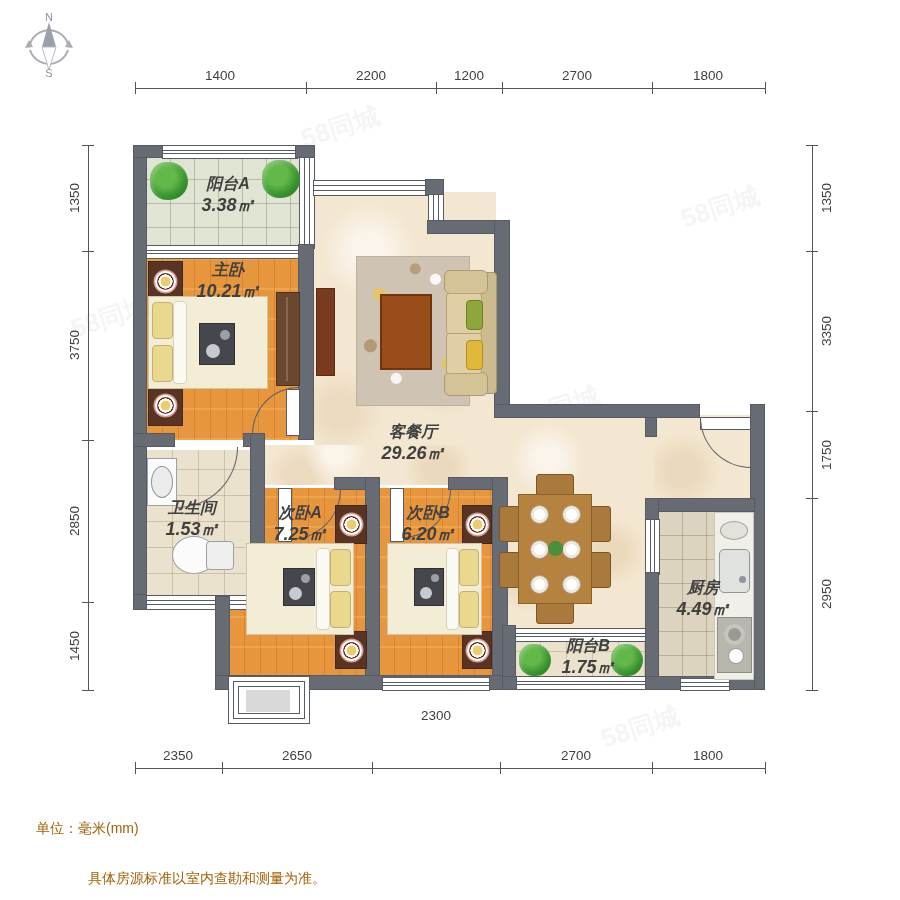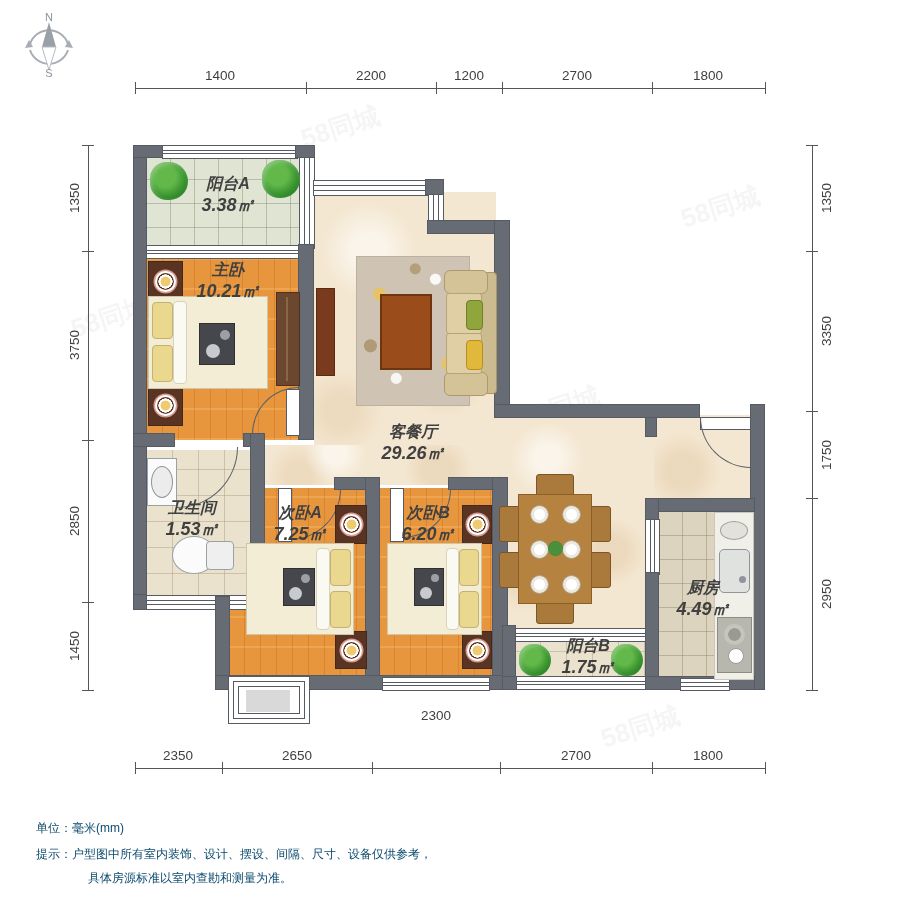--- a/index.html
+++ b/index.html
@@ -69,21 +69,21 @@
         radial-gradient(circle at 70% 15%,rgba(255,255,255,.9) 0 5px,transparent 6px),
         radial-gradient(circle at 82% 72%,rgba(233,195,91,.85) 0 7px,transparent 8px),
         radial-gradient(circle at 35% 82%,rgba(255,255,255,.85) 0 5px,transparent 6px),
         radial-gradient(circle at 12% 60%,rgba(169,143,102,.8) 0 6px,transparent 7px),
         radial-gradient(circle at 90% 42%,rgba(169,143,102,.7) 0 5px,transparent 6px),
         radial-gradient(circle at 52% 8%,rgba(169,143,102,.7) 0 5px,transparent 6px);}
   .bay{position:absolute;background:#fff;border:1px solid #555a63;
        box-shadow:inset 0 0 0 4px #fff,inset 0 0 0 5px #555a63,inset 0 0 0 9px #fff,inset 0 0 0 10px #555a63;}
   .watermark{position:absolute;font-size:26px;color:rgba(120,120,130,.07);transform:rotate(-18deg);font-weight:bold;}
   
-  .footer-text{position:absolute;font-size:12px;color:#0c4a6e;white-space:nowrap;}
+  .footer-text{position:absolute;font-size:14px;color:#a16207;white-space:nowrap;}
   .copyright{position:absolute;font-size:15px;color:#4a4a4a;white-space:nowrap;}
 </style>
 </head>
 <body>
 
 <div id="plan">
 
   <svg class="abs" style="left:18px;top:10px" width="62" height="68" viewBox="0 0 62 68">
     <path d="M 12 34 A 20 20 0 0 1 50 34" fill="none" stroke="#a8adb4" stroke-width="2"></path>
     <path d="M 50 40 A 20 20 0 0 1 12 40" fill="none" stroke="#a8adb4" stroke-width="2"></path>
@@ -350,20 +350,17 @@
   <div class="tick-h" style="left:806px;top:498px"></div>
   <div class="tick-h" style="left:806px;top:690px"></div>
   <div class="dim-label-rot" style="left:826px;top:198px">1350</div>
   <div class="dim-label-rot" style="left:826px;top:331px">3350</div>
   <div class="dim-label-rot" style="left:826px;top:455px">1750</div>
   <div class="dim-label-rot" style="left:826px;top:594px">2950</div>
 
   <div class="footer-text" style="left:36px;top:820px">
     <span>单位：</span><span>毫米(mm)</span>
   </div>
-  <div class="footer-text" style="left:36px;top:846px">
-    <span>提示：</span><span>户型图中所有室内装饰、设计、摆设、间隔、尺寸、设备仅供参考，</span>
-  </div>
   <div class="footer-text" style="left:88px;top:870px">
     <span>具体房源标准以室内查勘和测量为准。</span>
   </div>
 
 </div>
 
 </body></html>

